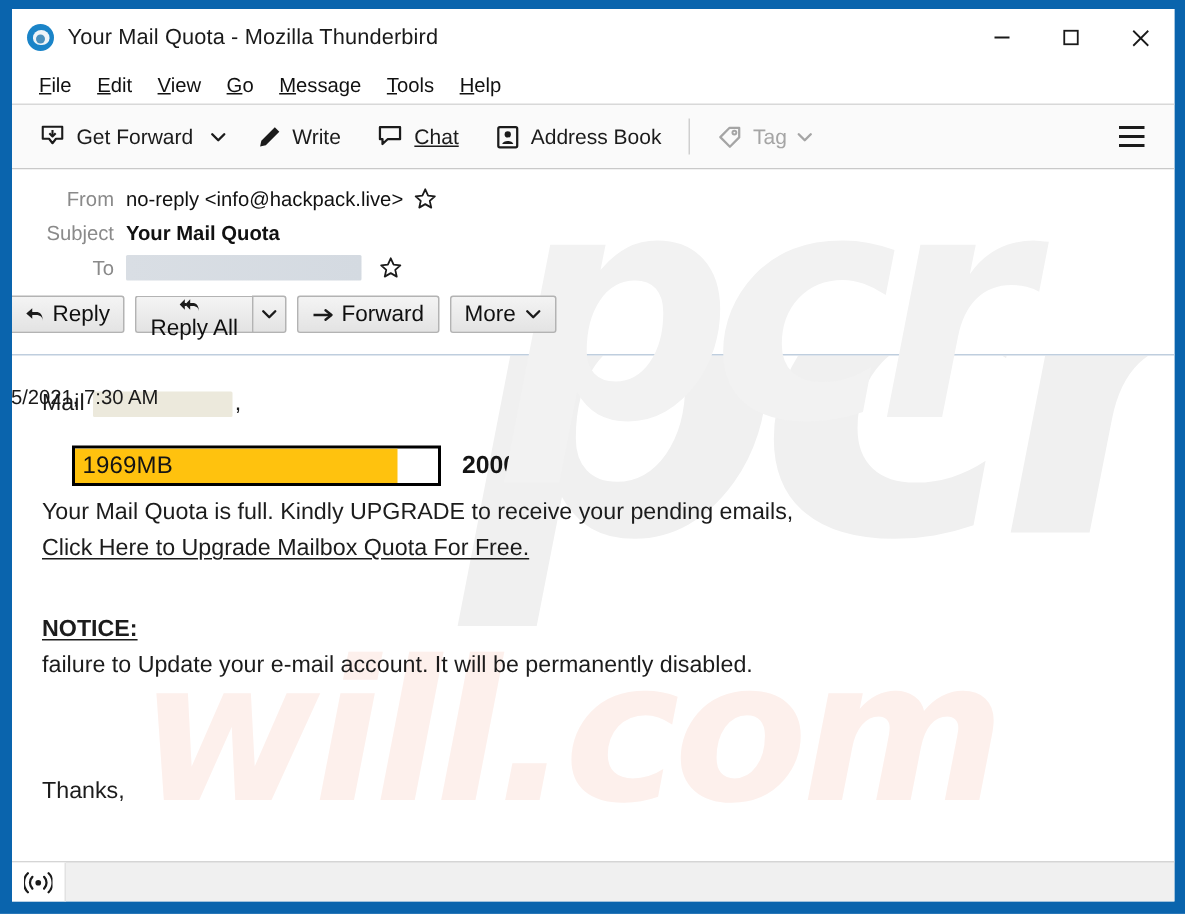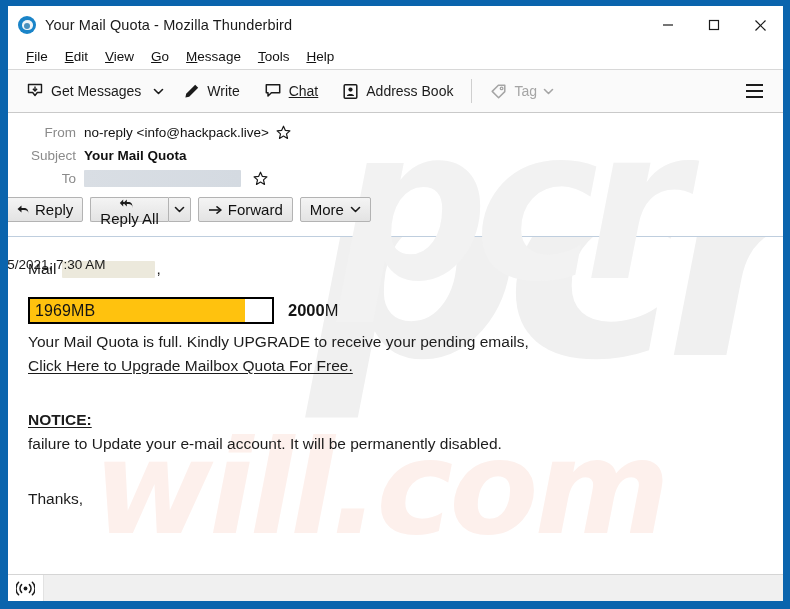--- a/index.html
+++ b/index.html
@@ -257,21 +257,21 @@
     text-underline-offset: 2px;
     color: #1c1c1c;
     cursor: pointer;
   }
   #notice-heading {
     font-weight: bold;
     text-decoration: underline;
     text-underline-offset: 2px;
     margin-top: 30px;
   }
-  #thanks-line { margin-top: 31px; }
+  #thanks-line { margin-top: 60px; }
 
   
   .wm {
     position: absolute;
     pointer-events: none;
     user-select: none;
     z-index: 0;
   }
   #wm-grey {
     top: -160px; left: 300px;
@@ -368,21 +368,21 @@
 
     <div id="toolbar">
       <div class="tb-btn">
         <span class="ticon">
           <svg width="18" height="18" viewBox="0 0 18 18">
             <path d="M2.5 2.5 h13 v8 h-4.2 l-2.3 3 -2.3 -3 H2.5 z" fill="none" stroke="#1b1b1b" stroke-width="1.4" stroke-linejoin="round"></path>
             <line x1="9" y1="4.6" x2="9" y2="8.6" stroke="#1b1b1b" stroke-width="1.4"></line>
             <path d="M6.9 6.8 L9 9 L11.1 6.8" fill="none" stroke="#1b1b1b" stroke-width="1.4" stroke-linejoin="round"></path>
           </svg>
         </span>
-        <span>Get Messages</span>
+        <span>Get Forward</span>
       </div>
       <div class="tb-split">
         <svg width="11" height="9" viewBox="0 0 11 9">
             <path d="M1.5 2.5 L5.5 6.5 L9.5 2.5" fill="none" stroke="#1b1b1b" stroke-width="1.6" stroke-linecap="round" stroke-linejoin="round"></path>
           </svg>
       </div>
       <div class="tb-btn" style="margin-left:8px;">
         <span class="ticon">
           <svg width="17" height="17" viewBox="0 0 17 17">
             <path d="M12.2 1.8 L15.2 4.8 L6.2 13.8 L2.4 14.6 L3.2 10.8 z" fill="#1b1b1b"></path>
@@ -511,21 +511,21 @@
       <div class="wm" id="wm-grey">pcr</div>
       <div class="wm" id="wm-red">will.com</div>
 
       <div class="body-line" id="dear-line">
         <span>Mail</span>
         <span id="dear-redaction"></span>
         <span>,</span>
       </div>
 
       <div id="quota-row">
-        <div id="quota-bar" style="border-color: rgb(0, 0, 0);">
+        <div id="quota-bar" style="border-color: rgb(0, 0, 0); margin-left: 20px;">
           <div id="quota-fill" style="width: 89%; background: rgb(255, 194, 14);"></div>
           <div id="quota-used-label">1969MB</div>
         </div>
         <div id="quota-total">
           <b>2000</b><span>MB</span>
         </div>
       </div>
 
       <div class="body-line">Your Mail Quota is full. Kindly UPGRADE to receive your pending emails,</div>
       <div class="body-line">

